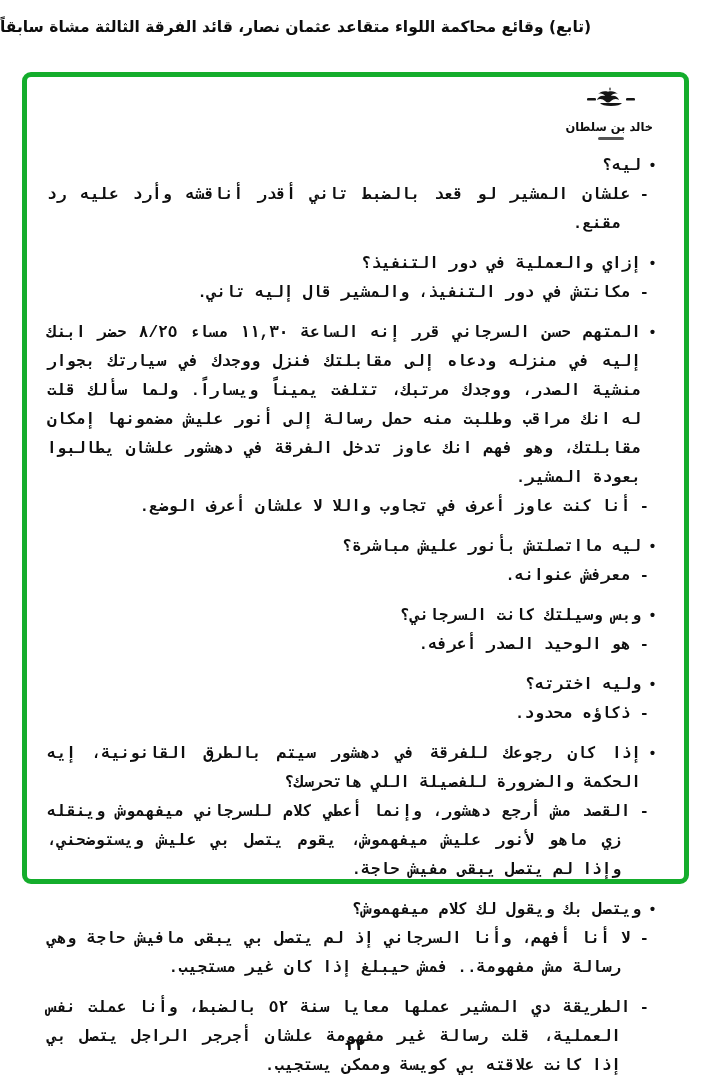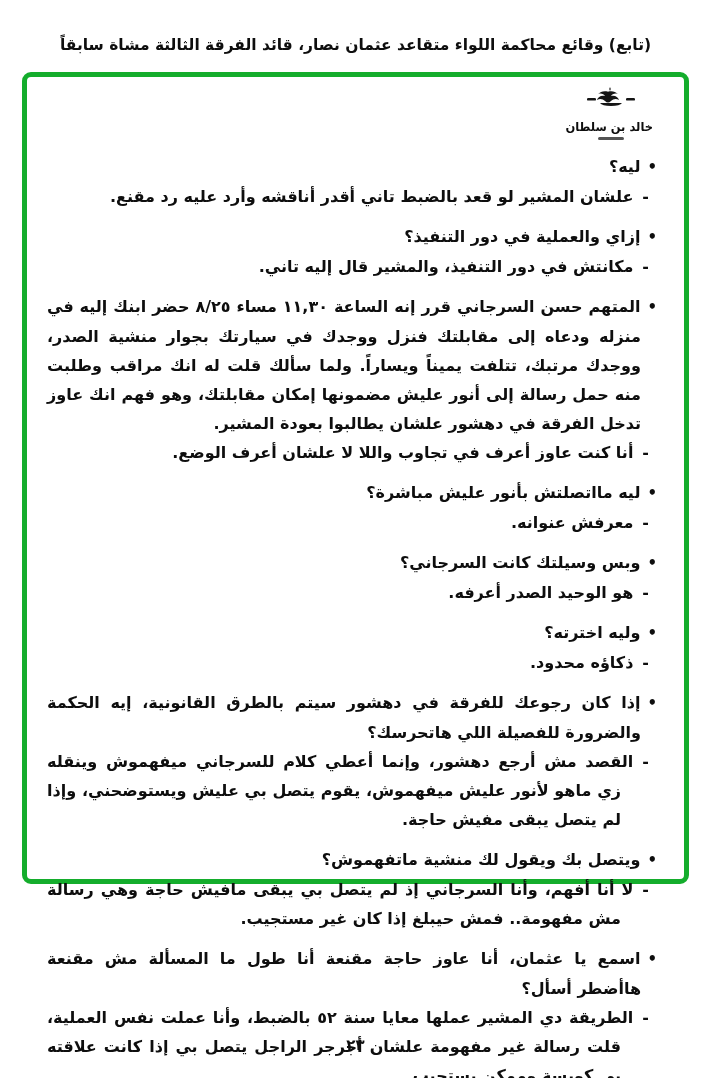--- a/index.html
+++ b/index.html
@@ -11,24 +11,24 @@
   body{
     background:#ffffff;
     font-family:"DejaVu Sans",sans-serif;
     color:var(--text);
     position:relative;
     overflow:hidden;
   }
   
   .page-header{
     direction:rtl;
-    text-align:center;
+    text-align:left;
     font-size:15.5px;
     font-weight:700;
-    padding-top:36px;
+    padding-top:18px;
     letter-spacing:0;
   }
   
   .frame{
     position:absolute;
     left:22px; top:72px;
     width:667px; height:812px;
     border:5px solid var(--border_green);
     border-radius:9px;
     background:#ffffff;
@@ -61,20 +61,21 @@
   .qa-list{
     direction:rtl;
     font-size:16px;
     font-weight:700;
     line-height:29px;
   }
   .qa-item{margin-bottom:11px;}
   .question,.answer{
     text-align:justify;
     text-align-last:right;
+    font-family:Liberation Mono, monospace;
   }
   .question{
     padding-right:16px;
     text-indent:-16px;
   }
   .answer{
     padding-right:36px;
     text-indent:-28px;
   }
   .marker{display:inline;}
@@ -144,25 +145,24 @@
       <p class="question"><span class="marker">•</span><span>وليه اخترته؟</span></p>
       <p class="answer"><span class="marker">-</span><span>ذكاؤه محدود.</span></p>
     </div>
 
     <div class="qa-item">
       <p class="question"><span class="marker">•</span><span>إذا كان رجوعك للفرقة في دهشور سيتم بالطرق القانونية، إيه الحكمة والضرورة للفصيلة اللي هاتحرسك؟</span></p>
       <p class="answer"><span class="marker">-</span><span>القصد مش أرجع دهشور، وإنما أعطي كلام للسرجاني ميفهموش وينقله زي ماهو لأنور عليش ميفهموش، يقوم يتصل بي عليش ويستوضحني، وإذا لم يتصل يبقى مفيش حاجة.</span></p>
     </div>
 
     <div class="qa-item">
-      <p class="question"><span class="marker">•</span><span>ويتصل بك ويقول لك منشية ماتفهموش؟</span></p>
+      <p class="question"><span class="marker">•</span><span>ويتصل بك ويقول لك كلام ميفهموش؟</span></p>
       <p class="answer"><span class="marker">-</span><span>لا أنا أفهم، وأنا السرجاني إذ لم يتصل بي يبقى مافيش حاجة وهي رسالة مش مفهومة.. فمش حيبلغ إذا كان غير مستجيب.</span></p>
     </div>
 
     <div class="qa-item">
-      <p class="question"><span class="marker">•</span><span>اسمع يا عثمان، أنا عاوز حاجة مقنعة أنا طول ما المسألة مش مقنعة هاأضطر أسأل؟</span></p>
       <p class="answer"><span class="marker">-</span><span>الطريقة دي المشير عملها معايا سنة ٥٢ بالضبط، وأنا عملت نفس العملية، قلت رسالة غير مفهومة علشان أجرجر الراجل يتصل بي إذا كانت علاقته بي كويسة وممكن يستجيب.</span></p>
     </div>
 
   </div>
 </div>
 
 <div class="page-number">٢٣</div>
 
 </body></html>

